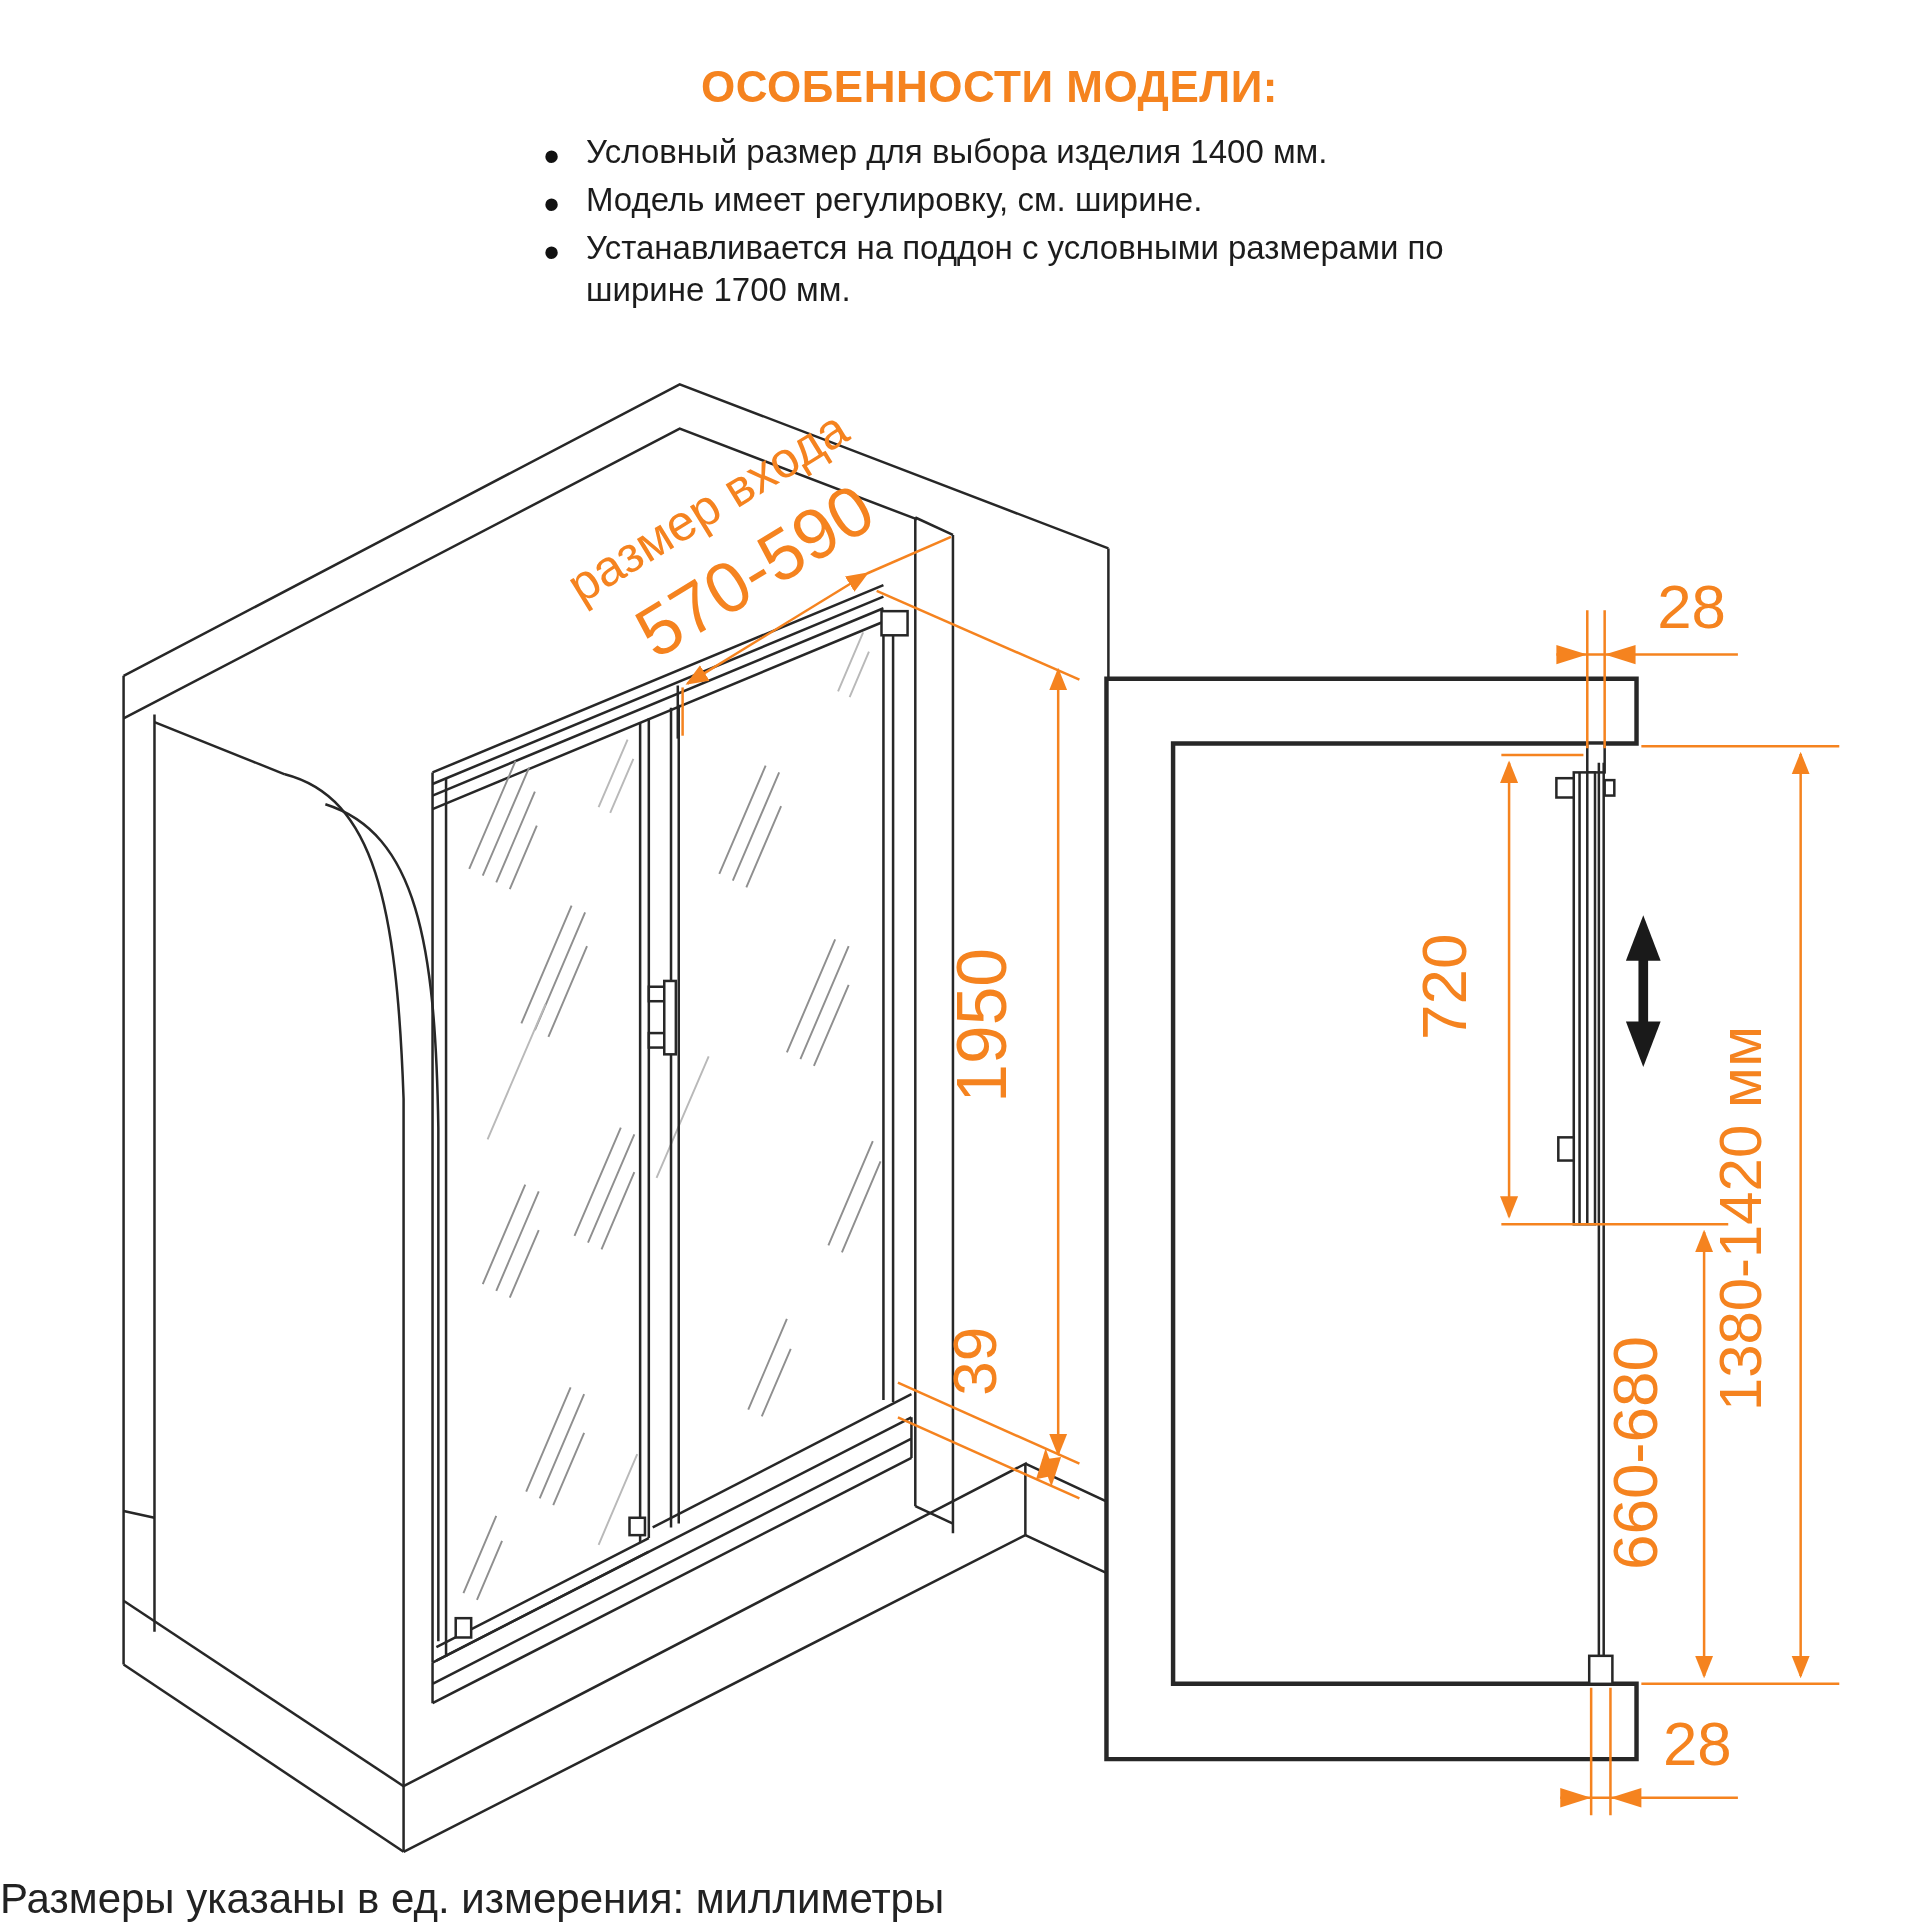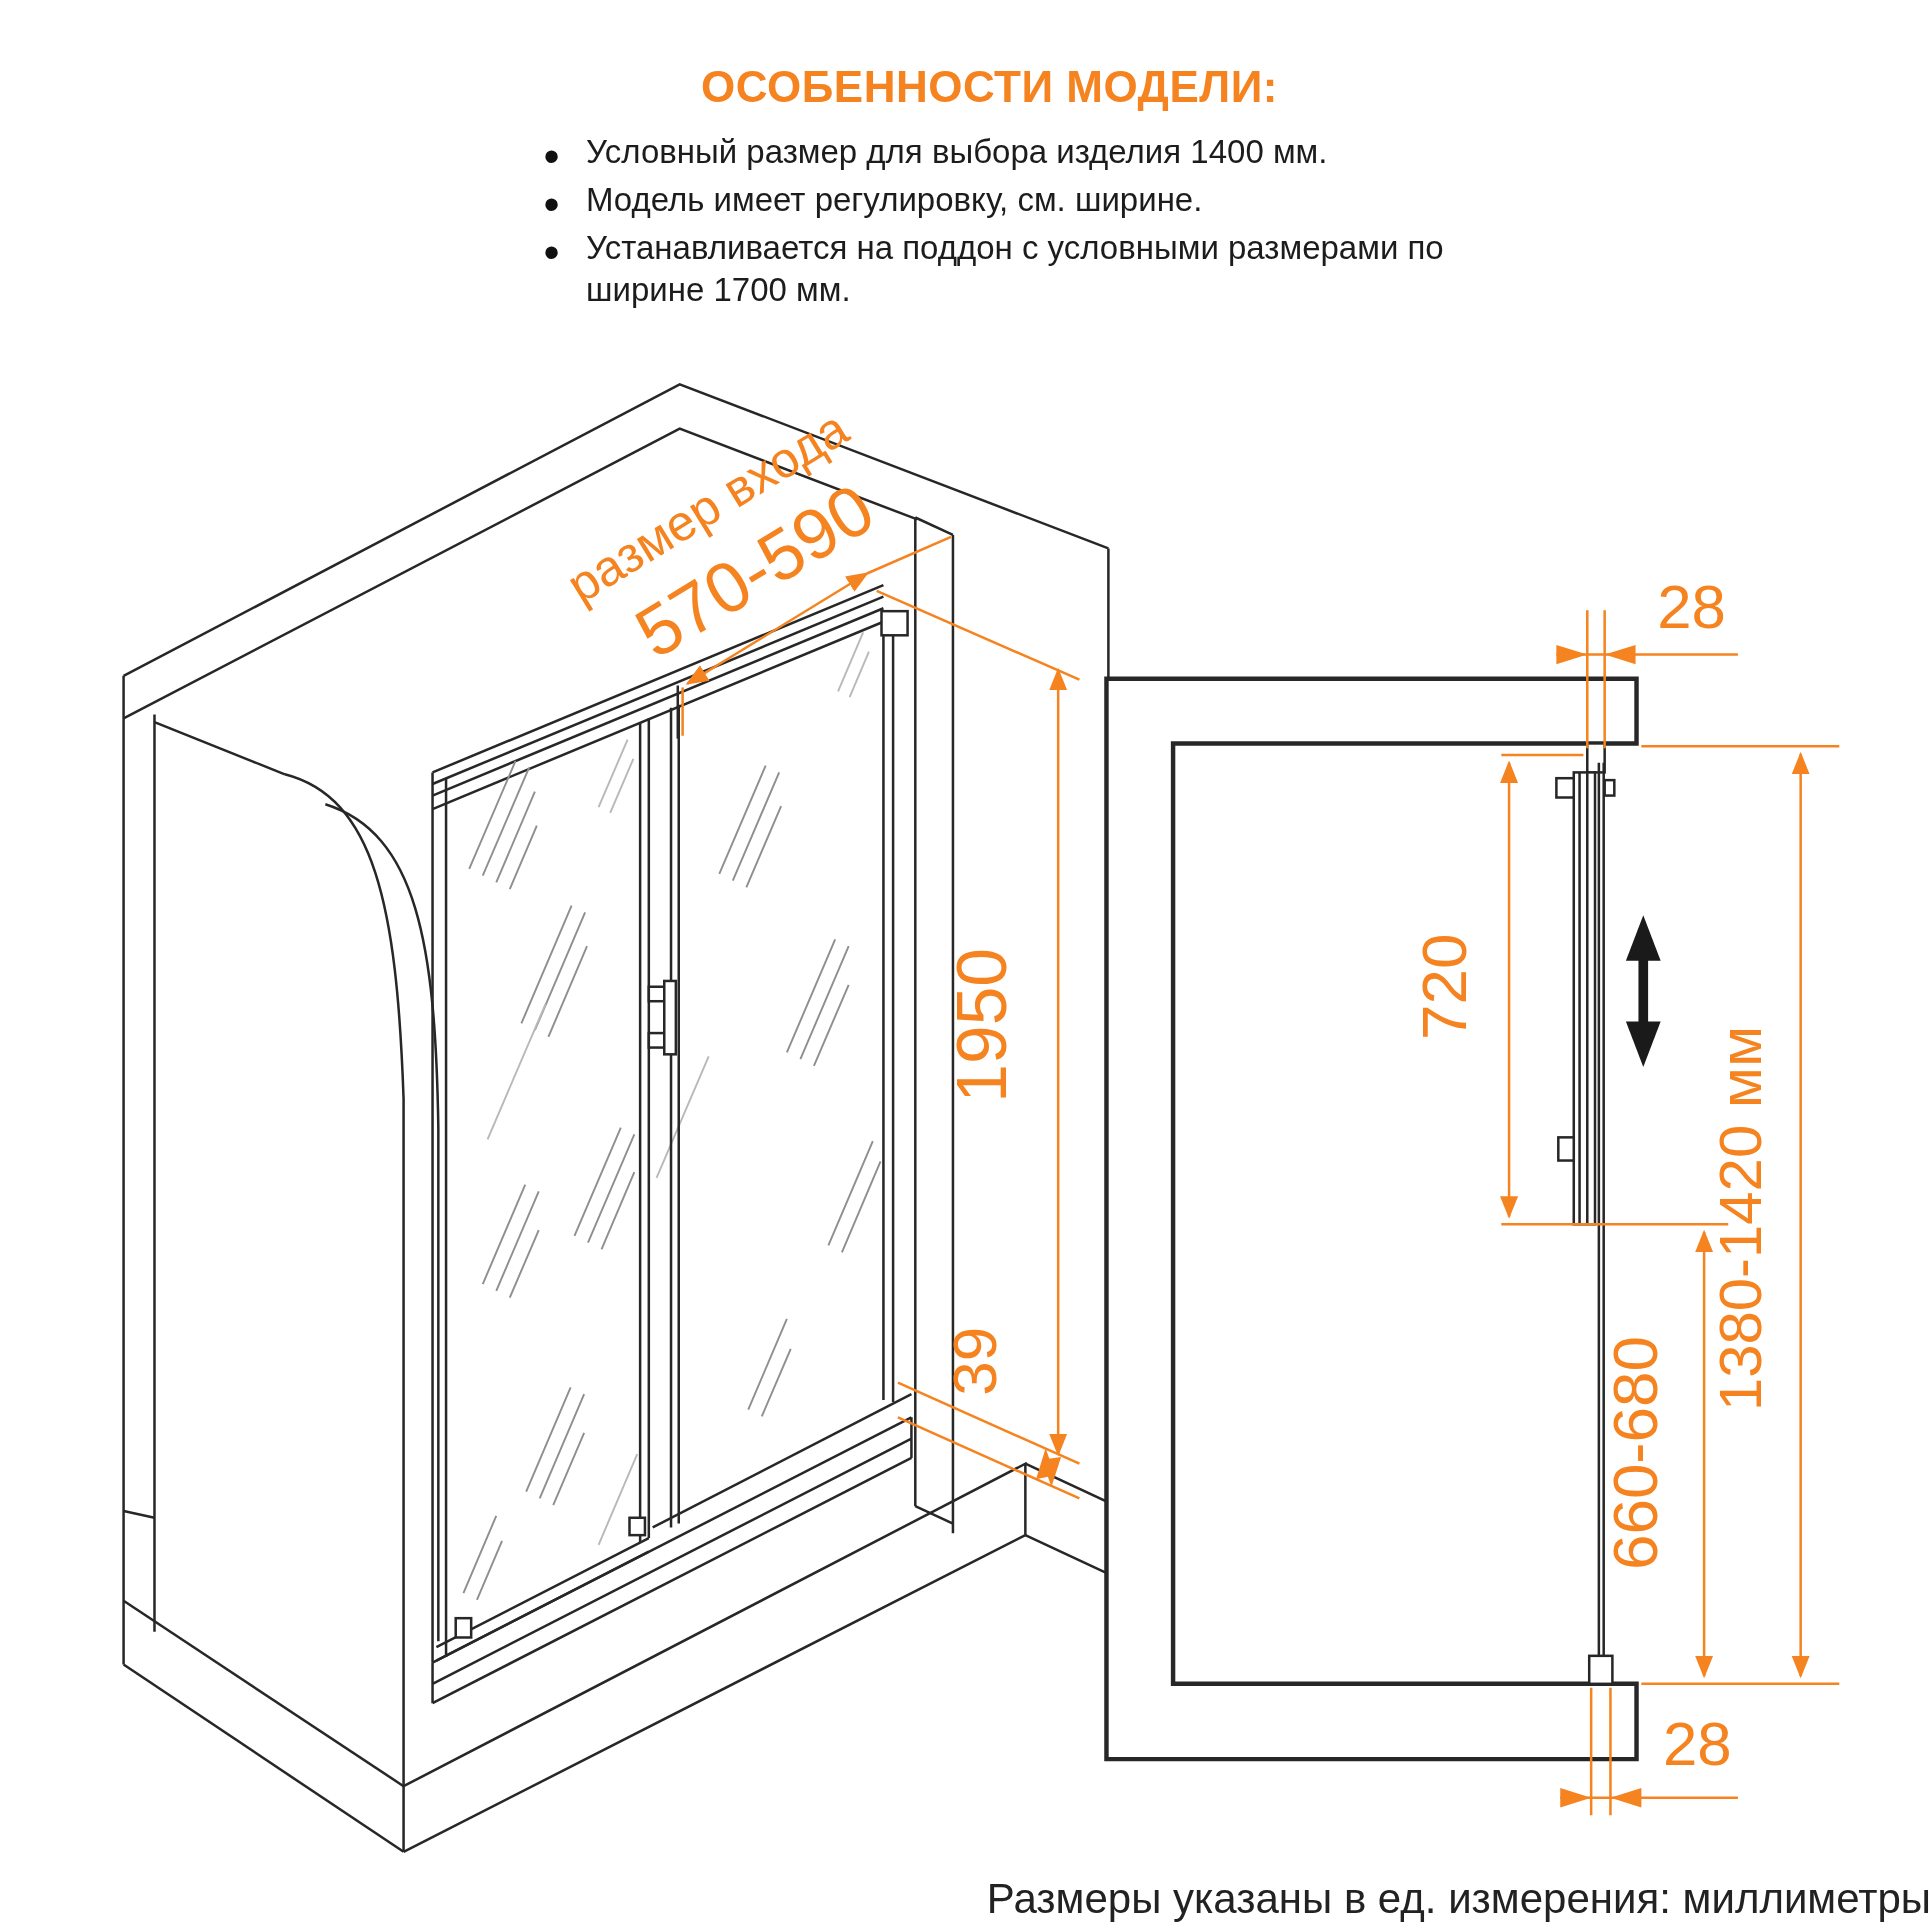--- a/index.html
+++ b/index.html
@@ -4,21 +4,21 @@
 <style>
   html,body{margin:0;padding:0;background:#ffffff;}
   #page{position:relative;width:1931px;height:1931px;background:#ffffff;overflow:hidden;
         font-family:"Liberation Sans",sans-serif;}
   #drawing{position:absolute;left:0;top:0;width:1931px;height:1931px;}
   .header{position:absolute;left:526px;top:42px;width:927px;margin-top:20px;}
   .title{color:#F5831F;font-size:44px;font-weight:700;text-align:center;letter-spacing:0.5px;margin:0 0 19.3px 0;}
   .bullets{list-style:none;margin:0;padding:0;}
   .bullets li{position:relative;padding-left:60px;font-size:33px;line-height:1.27;color:#1c1c1c;margin-bottom:5.8px;}
   .bullets li:before{content:"\2022";position:absolute;left:17.4px;top:-3.9px;font-size:46px;color:#111;}
-  .caption{position:absolute;left:0;top:1875px;width:1931px;text-align:right;
+  .caption{position:absolute;left:0;top:1875px;width:1931px;text-align:left;
            font-size:42px;color:#222;}
   .dim{fill:#F5831F;}
   .k{stroke:#272727;fill:none;stroke-width:2.6px;}
   .kb{stroke:#272727;fill:#ffffff;stroke-width:2.6px;}
   .kw{stroke:#272727;fill:#ffffff;stroke-width:4.6px;}
   .o{stroke:#F5831F;fill:none;stroke-width:2.6px;}
   .hatch{stroke:#8f8f8f;fill:none;stroke-width:2px;}
   .hatch2{stroke:#b9b9b9;fill:none;stroke-width:2px;}
 </style>
 </head>

